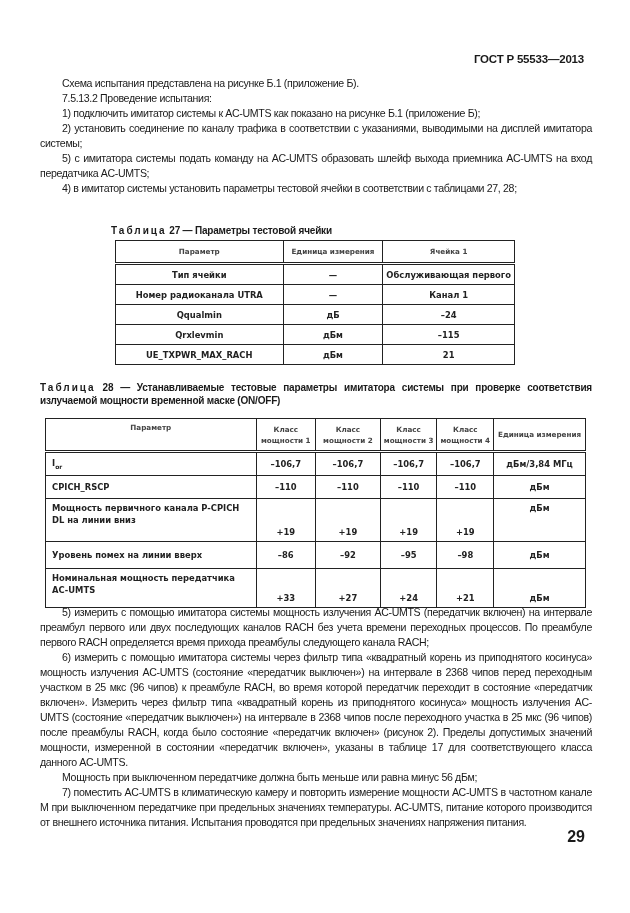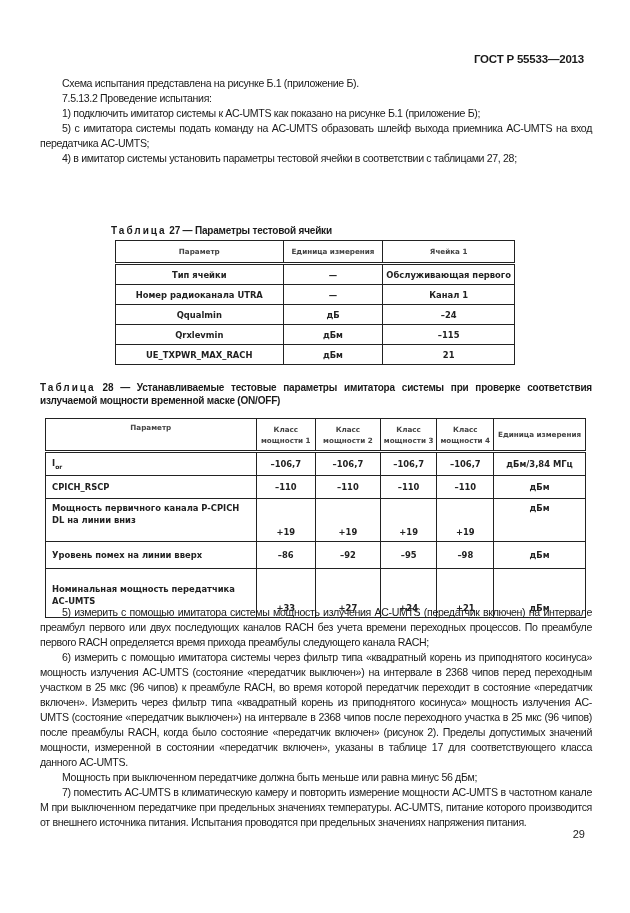--- a/index.html
+++ b/index.html
@@ -21,34 +21,35 @@
   .t28 { left: 45px; top: 418px; width: 541px; }
   .t28 th { height: 28px; font-size: 7.2px; color: #444; line-height: 11px; border-bottom: 3px double #222; }
   .t28 th.param { text-align: center; vertical-align: top; padding-top: 3px; }
   .t28 td { vertical-align: middle; }
   .t28 td.num { text-align: center; }
   .t28 td.left { text-align: left; padding-left: 6px; }
   .t28 tr.tall td { height: 34px; margin-top: 20px; }
   .t28 tr.tall td.num { vertical-align: bottom; padding-bottom: 4px; }
   .t28 tr.tall td.unit { vertical-align: top; padding-top: 4px; }
   .t28 tr.short td { height: 22px; }
-  .pagenum { position: absolute; right: 45px; top: 828px; font-size: 11px; }
+  .pagenum { position: absolute; right: 45px; top: 828px; font-size: 16px; font-weight: bold; }
   sub { font-size: 6px; }
 </style>
 </head>
 <body>
 
 <div class="page">
 
   <div class="header">ГОСТ Р 55533—2013</div>
 
   <div class="txt" style="top:76px;">
     <p class="ind">Схема испытания представлена на рисунке Б.1 (приложение Б).</p>
     <p class="ind">7.5.13.2 Проведение испытания:</p>
     <p class="ind">1) подключить имитатор системы к AC-UMTS как показано на рисунке Б.1 (приложение Б);</p>
+    <p class="ind">2) установить соединение по каналу трафика в соответствии с указаниями, выводимыми на дисплей имитатора системы;</p>
     <p class="ind">5) с имитатора системы подать команду на AC-UMTS образовать шлейф выхода приемника AC-UMTS на вход передатчика AC-UMTS;</p>
     <p class="ind">4) в имитатор системы установить параметры тестовой ячейки в соответствии с таблицами 27, 28;</p>
   </div>
 
   <div class="cap" style="left:111px; top:224px;">
     <span class="spaced">Таблица</span><span> 27 — Параметры тестовой ячейки</span>
   </div>
 
   <table class="t27">
     <tbody>
@@ -125,21 +126,21 @@
     </tr>
     <tr class="short" style="height:26px;">
       <td class="left" style="height:26px;">Уровень помех на линии вверх</td>
       <td class="num">–86</td>
       <td class="num">–92</td>
       <td class="num">–95</td>
       <td class="num">–98</td>
       <td class="num">дБм</td>
     </tr>
     <tr class="tall">
-      <td class="left" style="vertical-align:top; padding-top:14px; line-height:12px;">Номинальная мощность передатчика AC-UMTS</td>
+      <td class="left" style="vertical-align:top; padding-top:3px; line-height:12px;">Номинальная мощность передатчика AC-UMTS</td>
       <td class="num">+33</td>
       <td class="num">+27</td>
       <td class="num">+24</td>
       <td class="num">+21</td>
       <td class="num" style="vertical-align:bottom; padding-bottom:4px;">дБм</td>
     </tr>
   </tbody>
     </table>
 
   <div class="txt" style="top:605px;">

